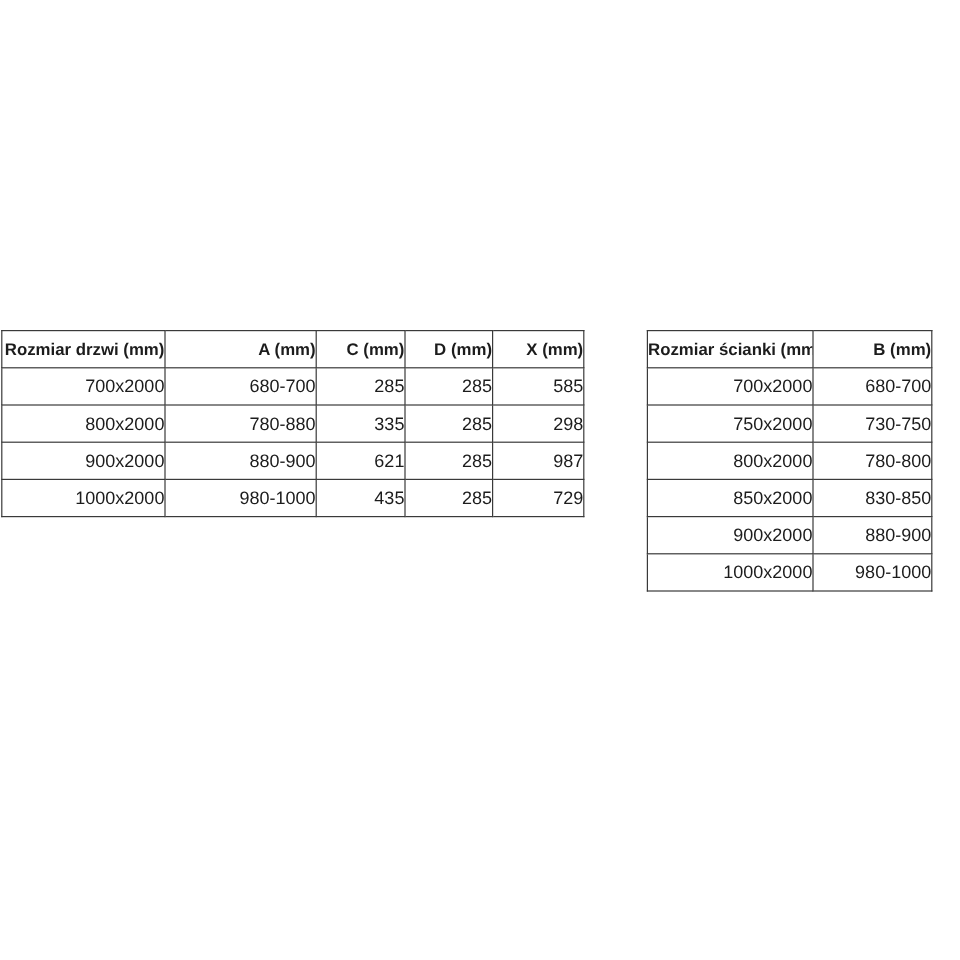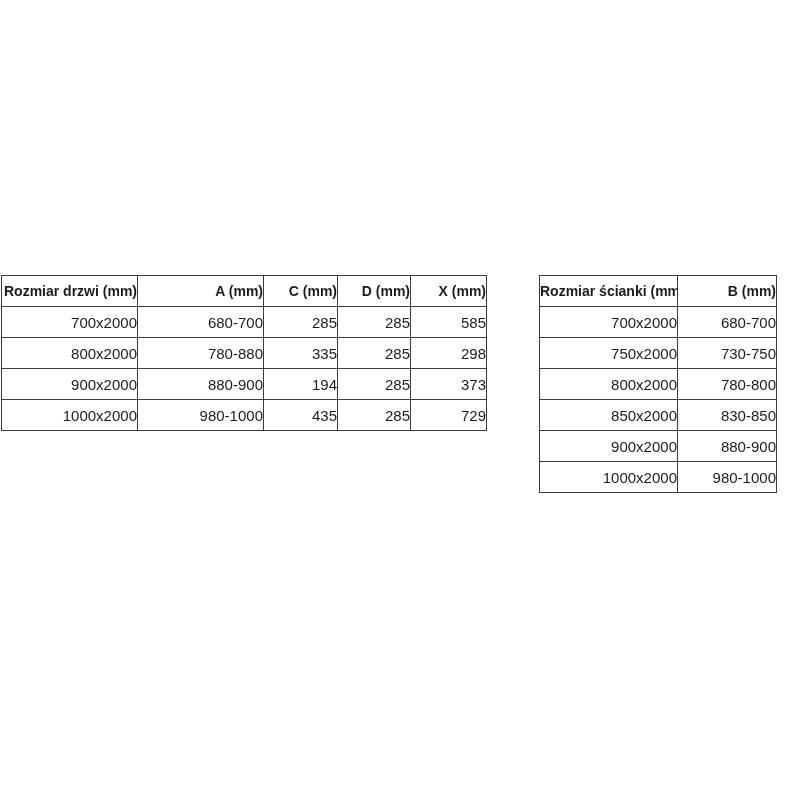--- a/index.html
+++ b/index.html
@@ -74,23 +74,23 @@
       <tr>
         <td>800x2000</td>
         <td>780-880</td>
         <td>335</td>
         <td>285</td>
         <td>298</td>
       </tr>
       <tr>
         <td>900x2000</td>
         <td>880-900</td>
-        <td>194</td>
+        <td>621</td>
         <td>285</td>
-        <td>373</td>
+        <td>987</td>
       </tr>
       <tr>
         <td>1000x2000</td>
         <td>980-1000</td>
         <td>435</td>
         <td>285</td>
         <td>729</td>
       </tr>
     </tbody>
   </table>

